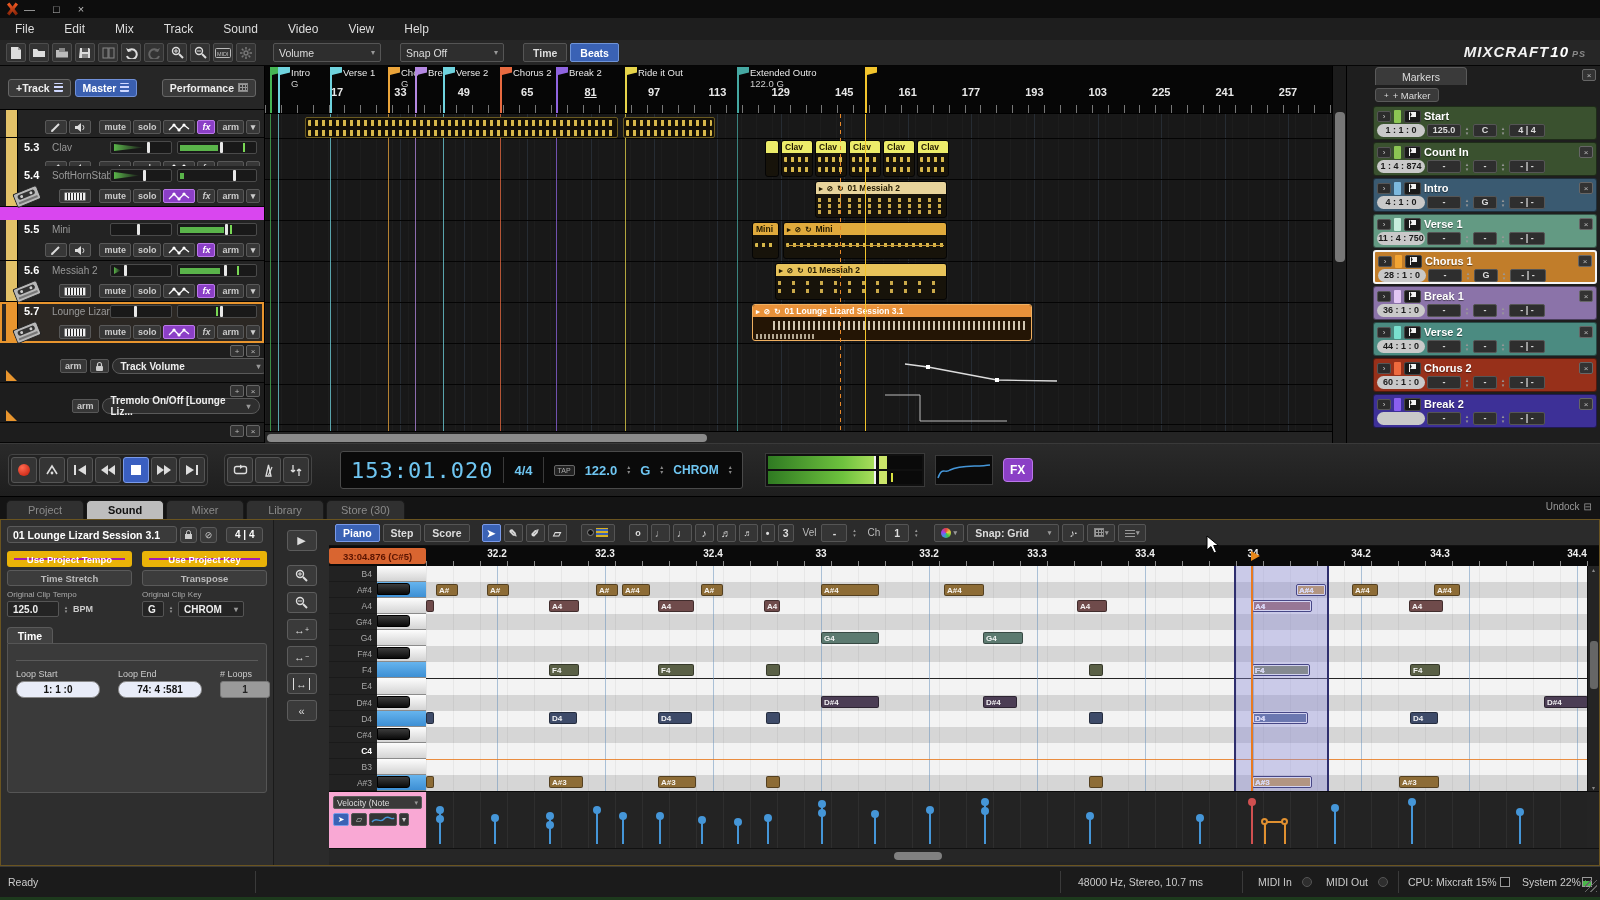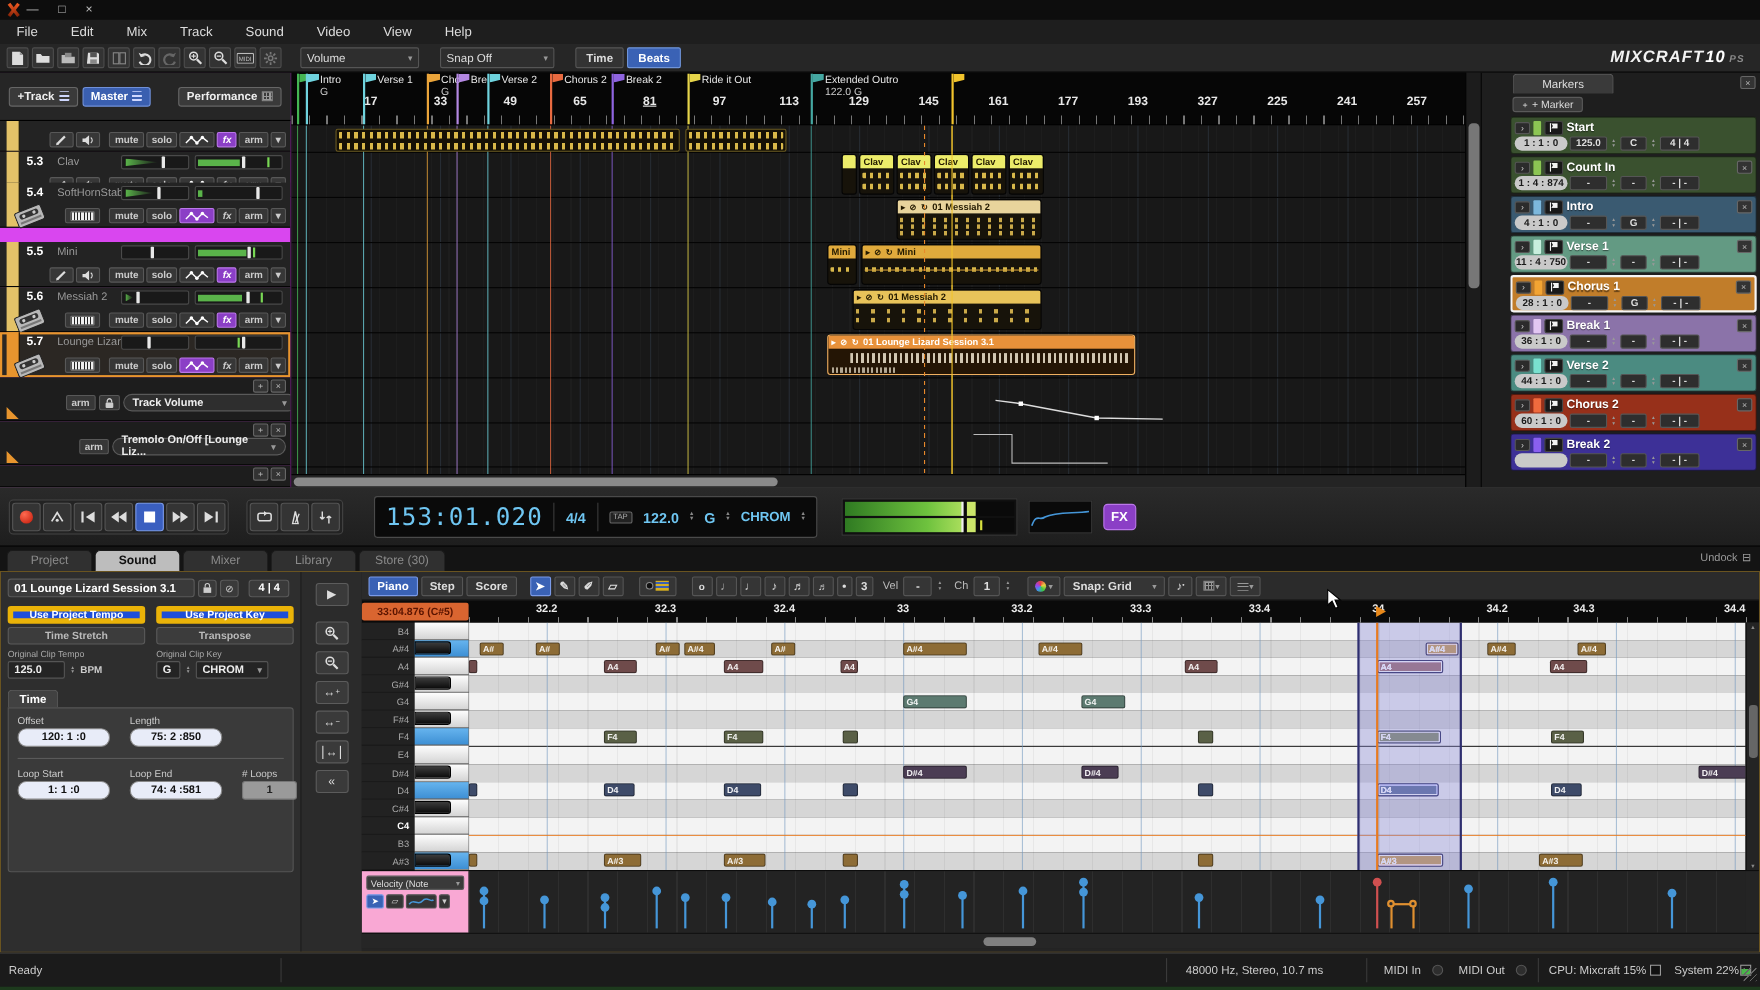--- a/index.html
+++ b/index.html
@@ -128,21 +128,21 @@
 .undock{position:absolute;right:8px;top:4px;font-size:10px;color:#999;display:flex;gap:4px;align-items:center}
 .editor{flex:1;display:flex;border:1px solid #6a5420;background:#2b2b2b}
 .props{width:272px;background:#2e2e2e;padding:6px 6px 0 6px;position:relative}
 .pnamebar{display:flex;gap:3px;align-items:center}
 .pname{width:170px;height:17px;background:#3a3a3a;border:1px solid #5a5a5a;border-radius:3px;color:#fff;font-size:10.5px;font-weight:bold;display:flex;align-items:center;padding:0 5px;white-space:nowrap;overflow:hidden}
 .pic{width:17px;height:16px;background:#3a3a3a;border:1px solid #5a5a5a;border-radius:3px;display:flex;align-items:center;justify-content:center;color:#ccc;font-size:9px}
 .pmeter{height:16px;background:#3a3a3a;border:1px solid #5a5a5a;border-radius:3px;color:#fff;font-size:10px;font-weight:bold;padding:0 8px;display:flex;align-items:center;margin-left:6px}
 .pcols{display:flex;gap:10px;margin-top:8px}
 .pcol{flex:1}
 .pbtn{height:16px;border-radius:3px;font-size:9.5px;font-weight:bold;display:flex;align-items:center;justify-content:center;margin-bottom:3px}
-.pbtn.on{background:#1d4ed8;border:5px solid #eab308;color:#fff}
+.pbtn.on{background:#a21caf;border:7px solid #eab308;color:#fff}
 .pbtn.off{background:#3c3c3c;border:1px solid #5a5a5a;color:#bbb}
 .plbl{font-size:8px;color:#aaa;margin:4px 0 2px}
 .pfield{height:16px;background:#242424;border:1px solid #555;border-radius:2px;color:#eee;font-size:10px;font-weight:bold;display:flex;align-items:center;padding:0 5px}
 .prow{display:flex;align-items:center;gap:3px}
 .timetab{margin-top:10px}
 .ttab{width:46px;height:16px;background:#414141;border:1px solid #5a5a5a;border-bottom:none;border-radius:4px 4px 0 0;color:#fff;font-size:10.5px;font-weight:bold;display:flex;align-items:center;justify-content:center}
 .tpanel{background:#3a3a3a;border:1px solid #555;border-radius:0 3px 3px 3px;padding:6px 8px;height:150px}
 .flbl2{font-size:9px;color:#ccc;margin-bottom:2px}
 .lfield{height:17px;background:#e8ecf8;border:1px solid #888;border-radius:8px;color:#111;font-size:10px;font-weight:bold;display:flex;align-items:center;justify-content:center}
 .gfield{height:17px;background:#9a9a9a;border:1px solid #777;border-radius:3px;color:#222;font-size:10px;font-weight:bold;display:flex;align-items:center;justify-content:center}
@@ -630,21 +630,21 @@
         <span class="rnum" style="left: 198.8px;">49</span>
         <span class="rnum" style="left: 262.2px;">65</span>
         <span class="rnum" style="left: 325.6px; text-decoration: underline;">81</span>
         <span class="rnum" style="left: 389px;">97</span>
         <span class="rnum" style="left: 452.4px;">113</span>
         <span class="rnum" style="left: 515.8px;">129</span>
         <span class="rnum" style="left: 579.2px;">145</span>
         <span class="rnum" style="left: 642.6px;">161</span>
         <span class="rnum" style="left: 706px;">177</span>
         <span class="rnum" style="left: 769.4px;">193</span>
-        <span class="rnum" style="left: 832.8px;">327</span>
+        <span class="rnum" style="left: 832.8px;">103</span>
         <span class="rnum" style="left: 896.2px;">225</span>
         <span class="rnum" style="left: 959.6px;">241</span>
         <span class="rnum" style="left: 1023px;">257</span>
         <div class="rticks"></div>
         <div class="flag" style="left: 5px;">
           <div class="fpole" style="background: rgb(69, 181, 84);"></div>
           <div class="fpen" style="background: rgb(69, 181, 84);"></div>
         </div>
         <div class="flag" style="left: 13px;">
           <div class="fpole" style="background: rgb(111, 211, 222);"></div>
@@ -1246,30 +1246,20 @@
             <div class="pfield" style="width:66px;justify-content:space-between">
                 <span>CHROM</span>
                 <span style="color:#999;font-size:8px">▾</span>
               </div>
           </div>
         </div>
       </div>
       <div class="timetab">
         <div class="ttab">Time</div>
         <div class="tpanel">
-          <div style="display:flex;gap:18px">
-            <div>
-                <div class="flbl2">Offset</div>
-              <div class="lfield" style="width:84px">120: 1 :0</div>
-              </div>
-            <div>
-                <div class="flbl2">Length</div>
-              <div class="lfield" style="width:84px">75: 2 :850</div>
-              </div>
-          </div>
           <div class="thr"></div>
           <div style="display:flex;gap:18px">
             <div>
                 <div class="flbl2">Loop Start</div>
               <div class="lfield" style="width:84px">1: 1 :0</div>
               </div>
             <div>
                 <div class="flbl2">Loop End</div>
               <div class="lfield" style="width:84px">74: 4 :581</div>
               </div>

